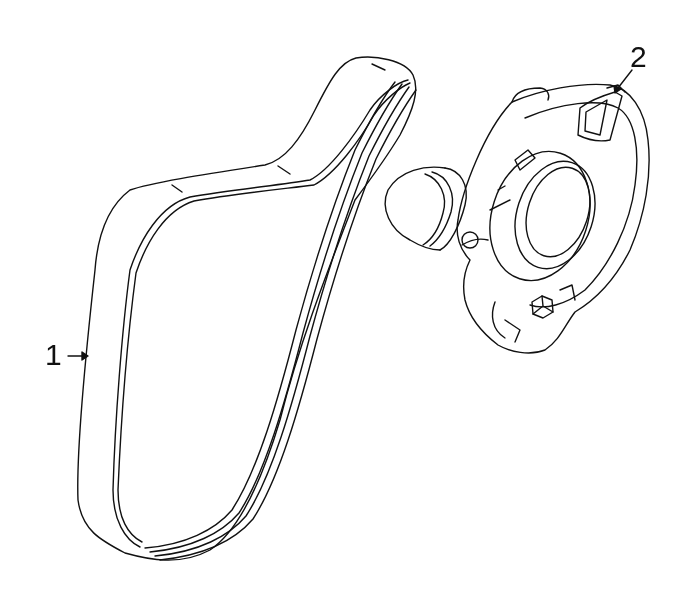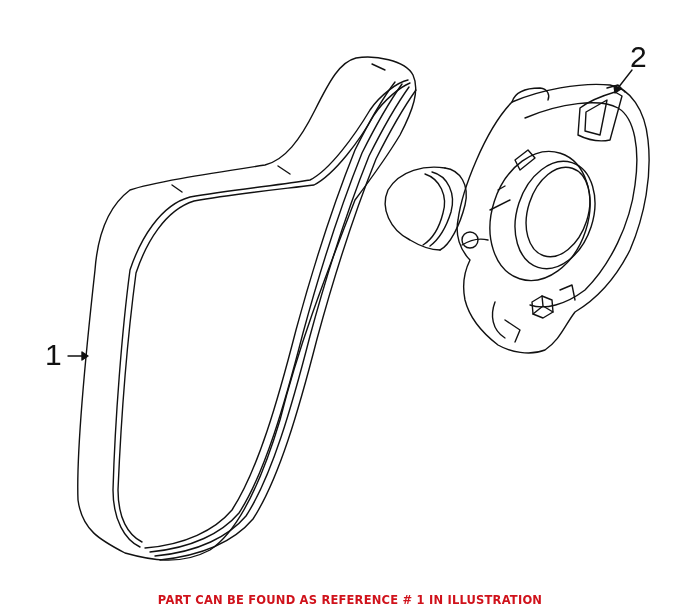--- a/index.html
+++ b/index.html
@@ -88,14 +88,13 @@
     </g>
     <g>
       <path d="M632,70 L618,88"></path>
       <path d="M614,86 L615,93 L621,89 Z" fill="#111"></path>
     </g>
   </svg>
 
   <div class="callout" id="callout-1">1</div>
   <div class="callout" id="callout-2">2</div>
 
-  <div class="caption">PART CAN BE FOUND AS REFERENCE # 1 IN ILLUSTRATION</div>
 </div>
 
 </body></html>

